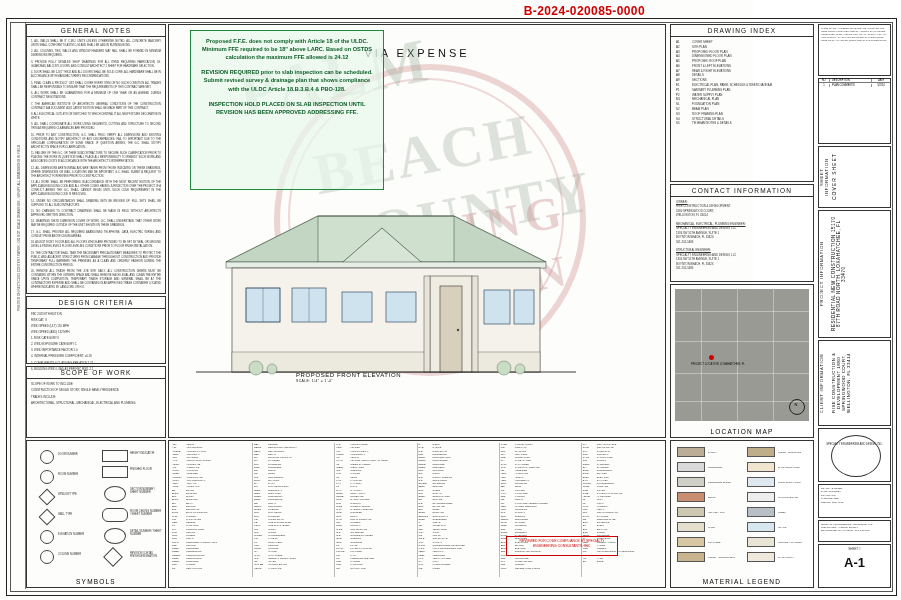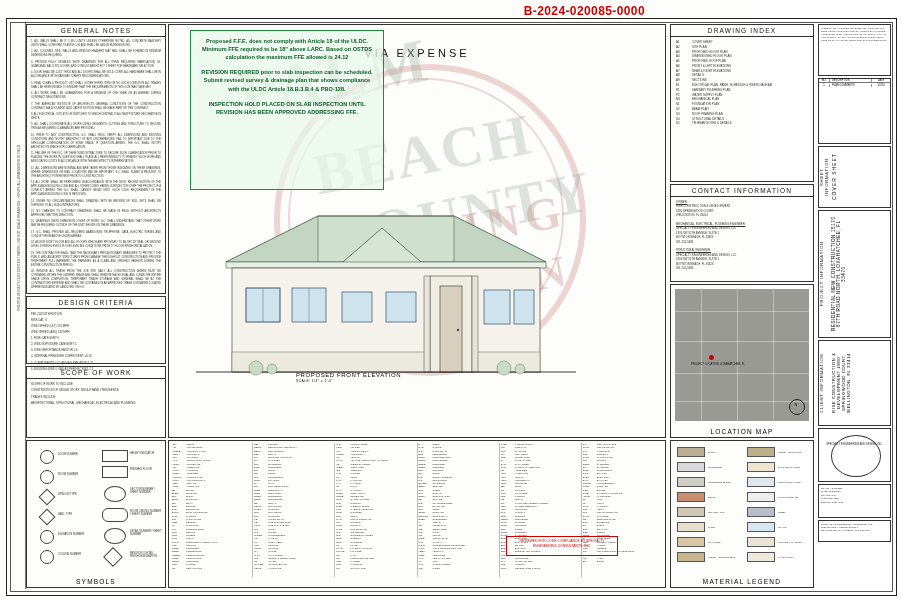--- a/index.html
+++ b/index.html
@@ -1492,14 +1492,18 @@
   </div>
 
   <div class="tb" id="tb-logo">
     <div class="body">
         <div>SPECIALTY ENGINEERING AND DESIGN, LLC</div>
         <div>1336 SW 55TH AVENUE, SUITE 1</div>
         <div>BOYNTON BEACH, FL 33426  /  561-702-5486</div>
       </div>
   </div>
 
+  <div class="tb" id="tb-sheetno">
+    <div class="label">SHEET #</div>
+    <div class="num">A-1</div>
+  </div>
 
 </div>
 
 </body></html>

